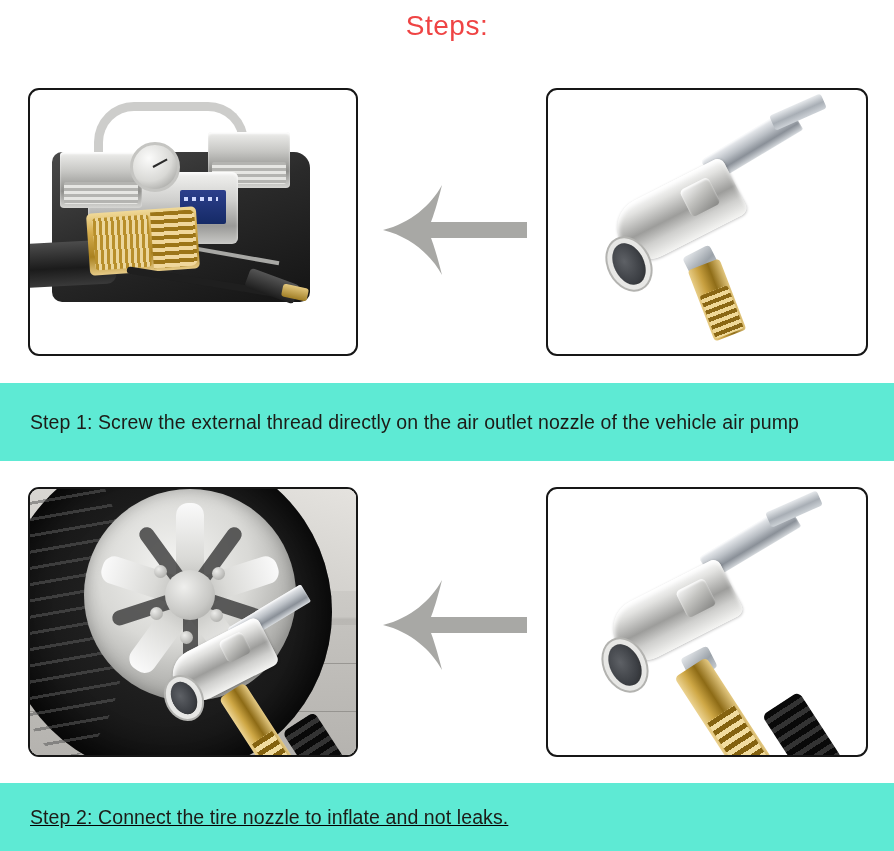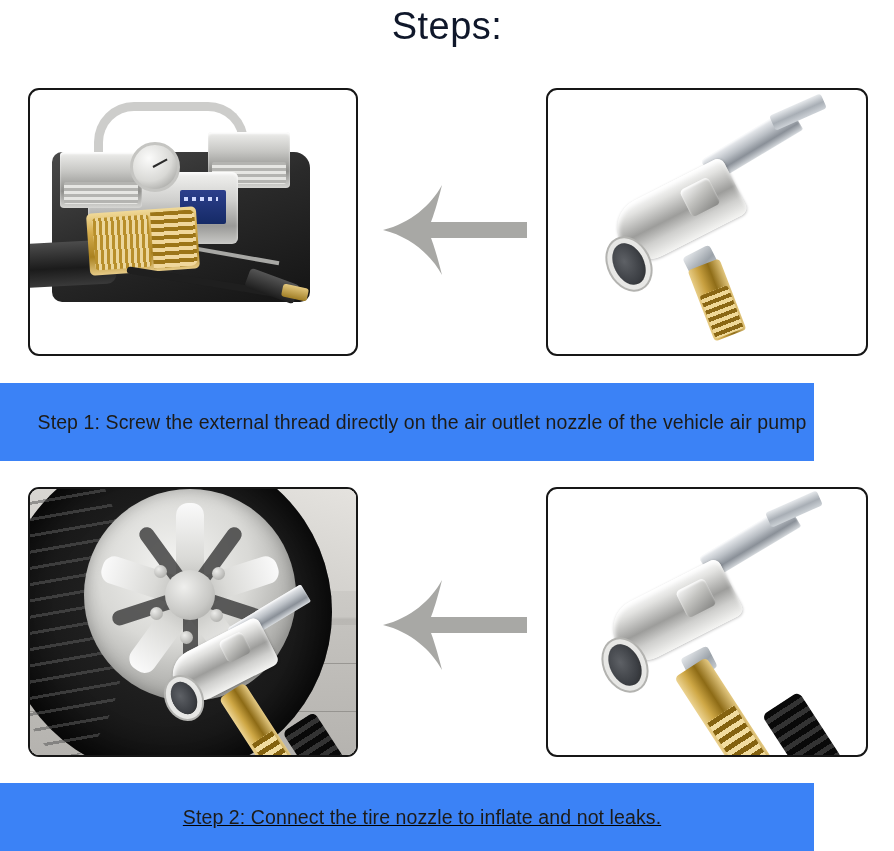--- a/index.html
+++ b/index.html
@@ -15,22 +15,22 @@
     position: relative;
   }
 
   
   .title {
     position: absolute;
     top: 0;
     left: 0;
     width: 894px;
     text-align: center;
-    font-size: 38px;
-    color: #0f172a;
+    font-size: 28px;
+    color: #ef4444;
     letter-spacing: 0.5px;
     line-height: 52px;
     font-family: "Liberation Sans", sans-serif;
   }
 
   
   .panel {
     position: absolute;
     border: 2px solid #161616;
     border-radius: 11px;
@@ -46,27 +46,26 @@
   .photo {
     position: absolute;
     inset: 0;
     overflow: hidden;
   }
 
   
   .band {
     position: absolute;
     left: 0;
-    width: 814px;
-    background: #3b82f6;
+    width: 894px;
+    background: #5eead4;
     display: flex;
     align-items: center;
     box-sizing: border-box;
     padding-left: 30px;
-    justify-content: center;
   }
   .band-1 { top: 383px; height: 78px; }
   .band-2 { top: 783px; height: 68px; text-decoration: underline; }
   .band-text {
     font-size: 19.5px;
     color: #1d1b17;
     font-family: "Liberation Sans", sans-serif;
     letter-spacing: 0.1px;
     white-space: nowrap;
   }

